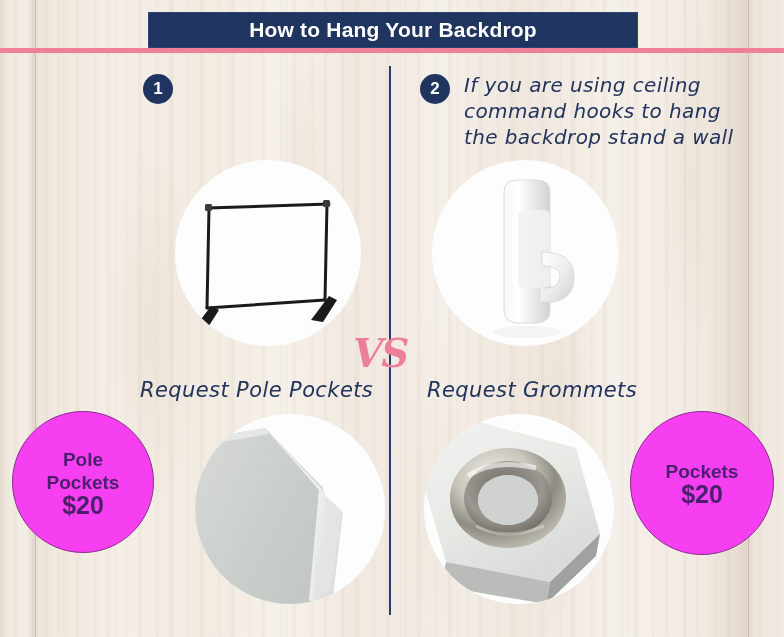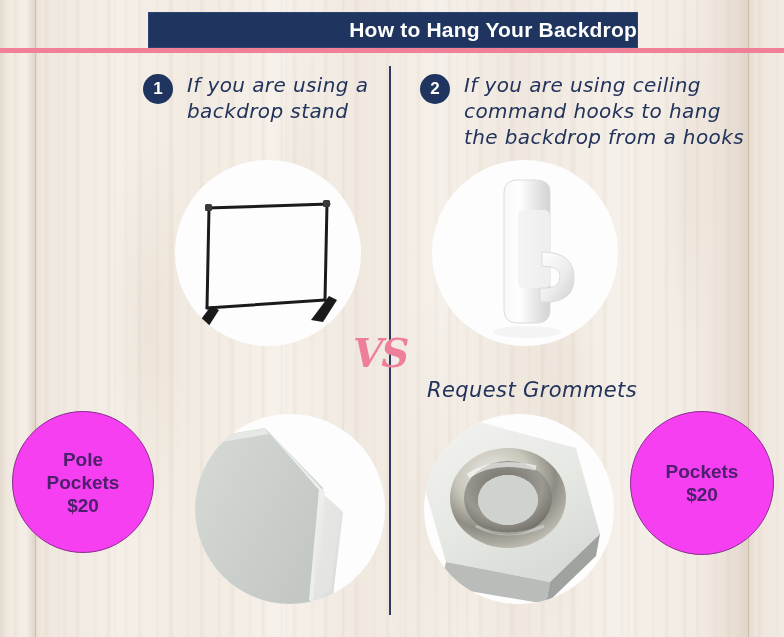--- a/index.html
+++ b/index.html
@@ -51,21 +51,21 @@
   .plank-seam{position:absolute;top:0;bottom:0;width:1px;background:rgba(176,154,128,0.45);}
   .plank-seam.l{left:35px;}
   .plank-seam.r{left:748px;}
 
   
   .title-bar{
     position:absolute;left:148px;top:12px;width:490px;height:36px;
     background:#1f3560;
     border:1px solid #2c4577;
     box-sizing:border-box;
-    display:flex;align-items:center;justify-content:flex-end;
+    display:flex;align-items:center;justify-content:center;
   }
   .title-bar .title-text{
     color:#ffffff;font-size:21px;font-weight:bold;letter-spacing:0.2px;
     font-family:"Liberation Sans", sans-serif;
   }
   .pink-rule{
     position:absolute;left:0;top:48px;width:784px;height:5px;
     background:#ef8098;
   }
 
@@ -130,53 +130,49 @@
     background:#f53ff1;
     border:1px solid #8a2f8e;
     display:flex;flex-direction:column;
     align-items:center;justify-content:center;
     color:#4b1f6b;font-weight:bold;
     font-family:"Liberation Sans", sans-serif;
     text-align:center;line-height:23px;
   }
   #badge-pole{left:12px;top:411px;width:140px;height:140px;font-size:19px;}
   #badge-grommet{left:630px;top:411px;width:142px;height:142px;font-size:19px;}
-  .price-badge .amount{font-size:19px;}
+  .price-badge .amount{font-size:25px;}
 </style>
 </head>
 <body>
 
 <div id="stage">
 
   <div class="wood-base"></div>
   <div class="wood-grain"></div>
   <div class="plank-seam l"></div>
   <div class="plank-seam r"></div>
 
   <div class="title-bar">
     <span class="title-text">How to Hang Your Backdrop</span>
   </div>
   <div class="pink-rule"></div>
 
   <div class="divider"></div>
 
   <div class="step" id="step1">
     <div class="step-badge">1</div>
-    <div class="step-text">
-      <span>If you are using a</span>
-      <span>backdrop stand</span>
-    </div>
   </div>
 
   <div class="step" id="step2">
     <div class="step-badge">2</div>
     <div class="step-text">
       <span>If you are using ceiling</span>
       <span>command hooks to hang</span>
-      <span>the backdrop from a hooks</span>
+      <span>the backdrop stand a wall</span>
     </div>
   </div>
 
   <div class="photo-circle" id="circle-stand">
     <svg viewBox="0 0 186 186">
       <g stroke="#1a1a1a" stroke-width="3" fill="none" stroke-linecap="round">
         <line x1="32" y1="48" x2="154" y2="44"></line>
         <line x1="34" y1="48" x2="32" y2="148"></line>
         <line x1="152" y1="44" x2="150" y2="140"></line>
         <line x1="32" y1="148" x2="150" y2="140"></line>
@@ -207,20 +203,21 @@
           <stop offset="100%" stop-color="#cfcfcf"></stop>
         </linearGradient>
       </defs>
       <path d="M72 32 Q72 20 86 20 L104 20 Q118 20 118 32 L118 150 Q118 163 104 163 L86 163 Q72 163 72 150 Z" fill="url(#hookBody)" stroke="#dcdcdc" stroke-width="1"></path>
       <path d="M86 56 Q86 50 92 50 L112 50 Q118 50 118 57 L118 122 Q118 128 112 128 L92 128 Q86 128 86 122 Z" fill="#f2f2f2" opacity="0.85"></path>
       <path d="M110 92 Q142 92 142 118 Q142 140 118 142 L108 142 L108 128 L116 128 Q128 127 128 116 Q128 106 110 106 Z" fill="url(#hookArm)" stroke="#dadada" stroke-width="1"></path>
       <ellipse cx="95" cy="172" rx="34" ry="6" fill="#e8e8e8" opacity="0.45"></ellipse>
     </svg>
   </div>
 
+  <div class="caption" id="caption-left">Request Pole Pockets</div>
   <div class="caption" id="caption-right">Request Grommets</div>
   <div class="vs-mark">VS</div>
 
   <div class="photo-circle" id="circle-pocket">
     <svg viewBox="0 0 190 190">
       <defs>
         <linearGradient id="clothA" x1="0" y1="0" x2="1" y2="0.6">
           <stop offset="0%" stop-color="#d9dcd9"></stop>
           <stop offset="45%" stop-color="#cfd3d0"></stop>
           <stop offset="100%" stop-color="#c3c8c5"></stop>

